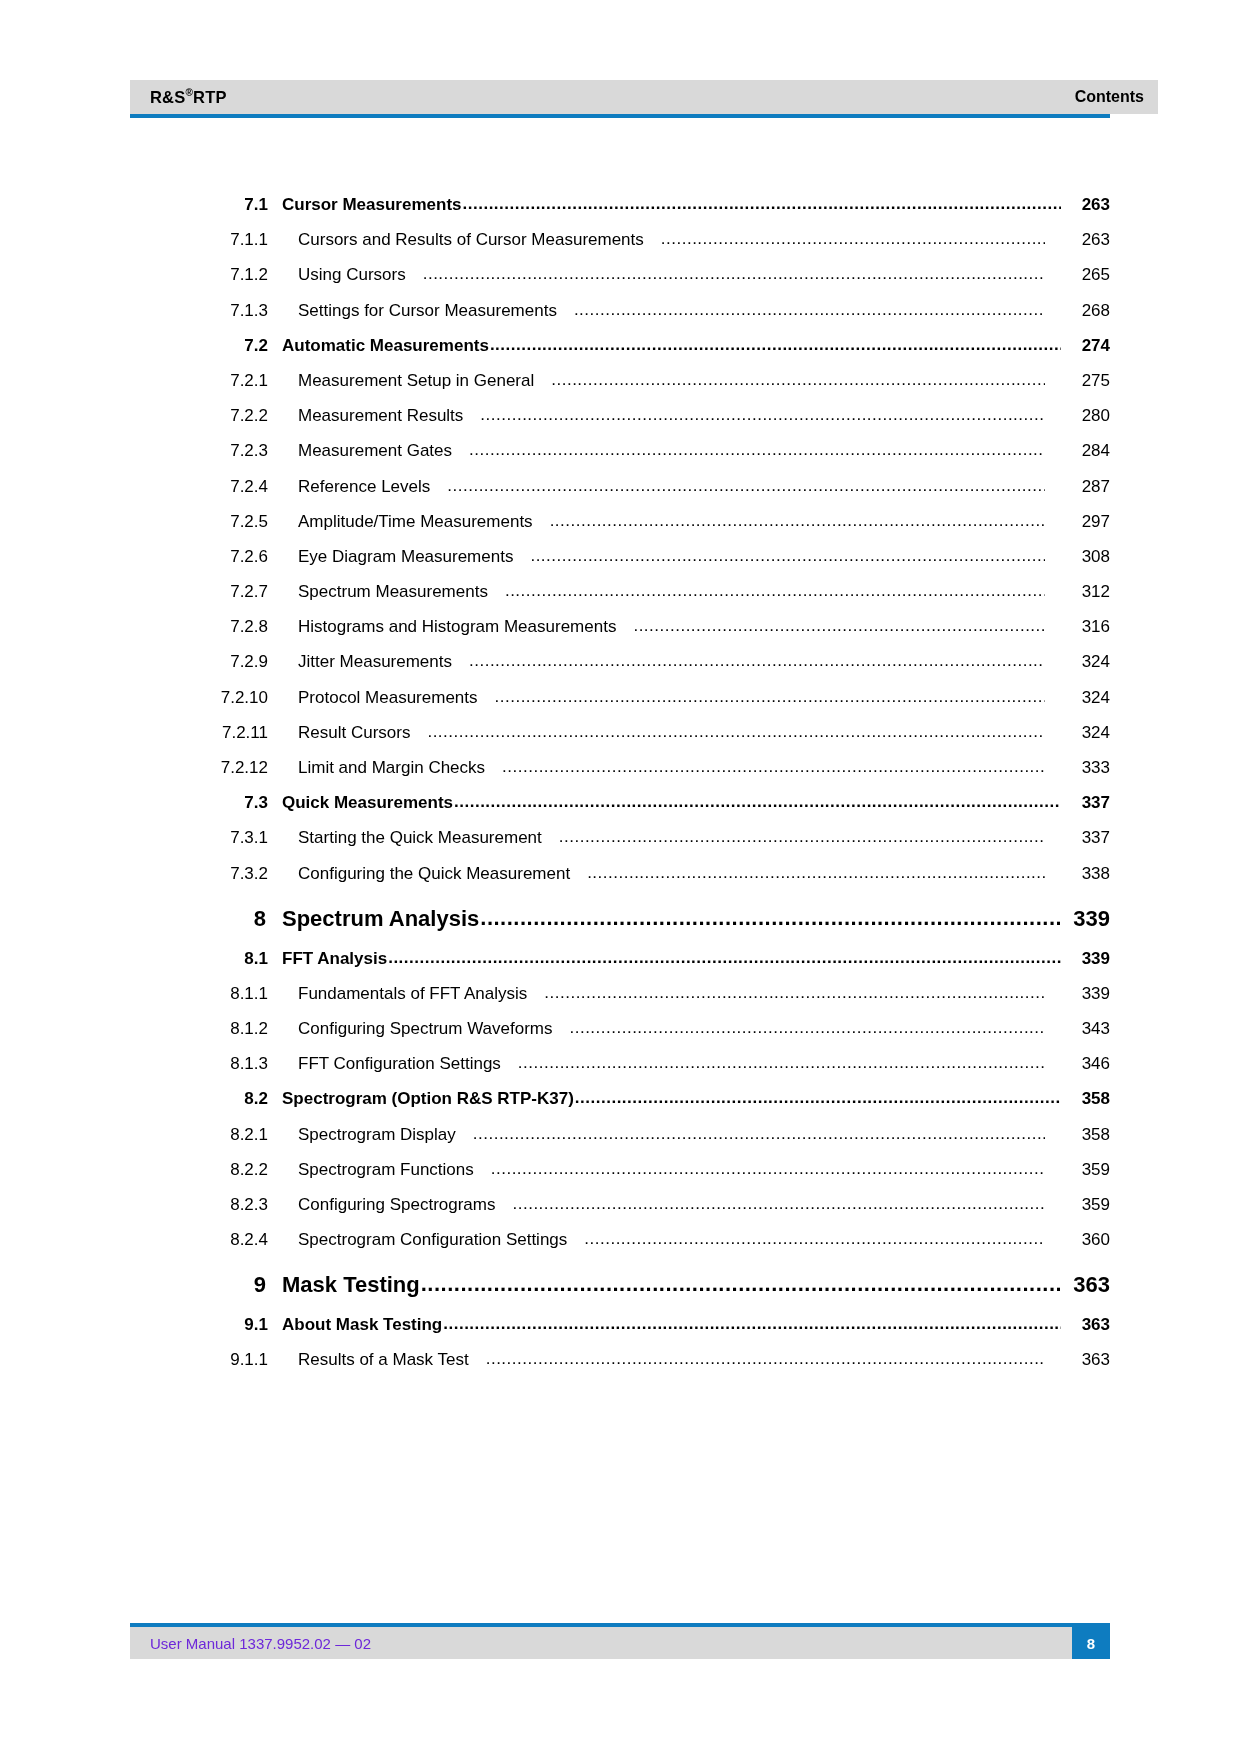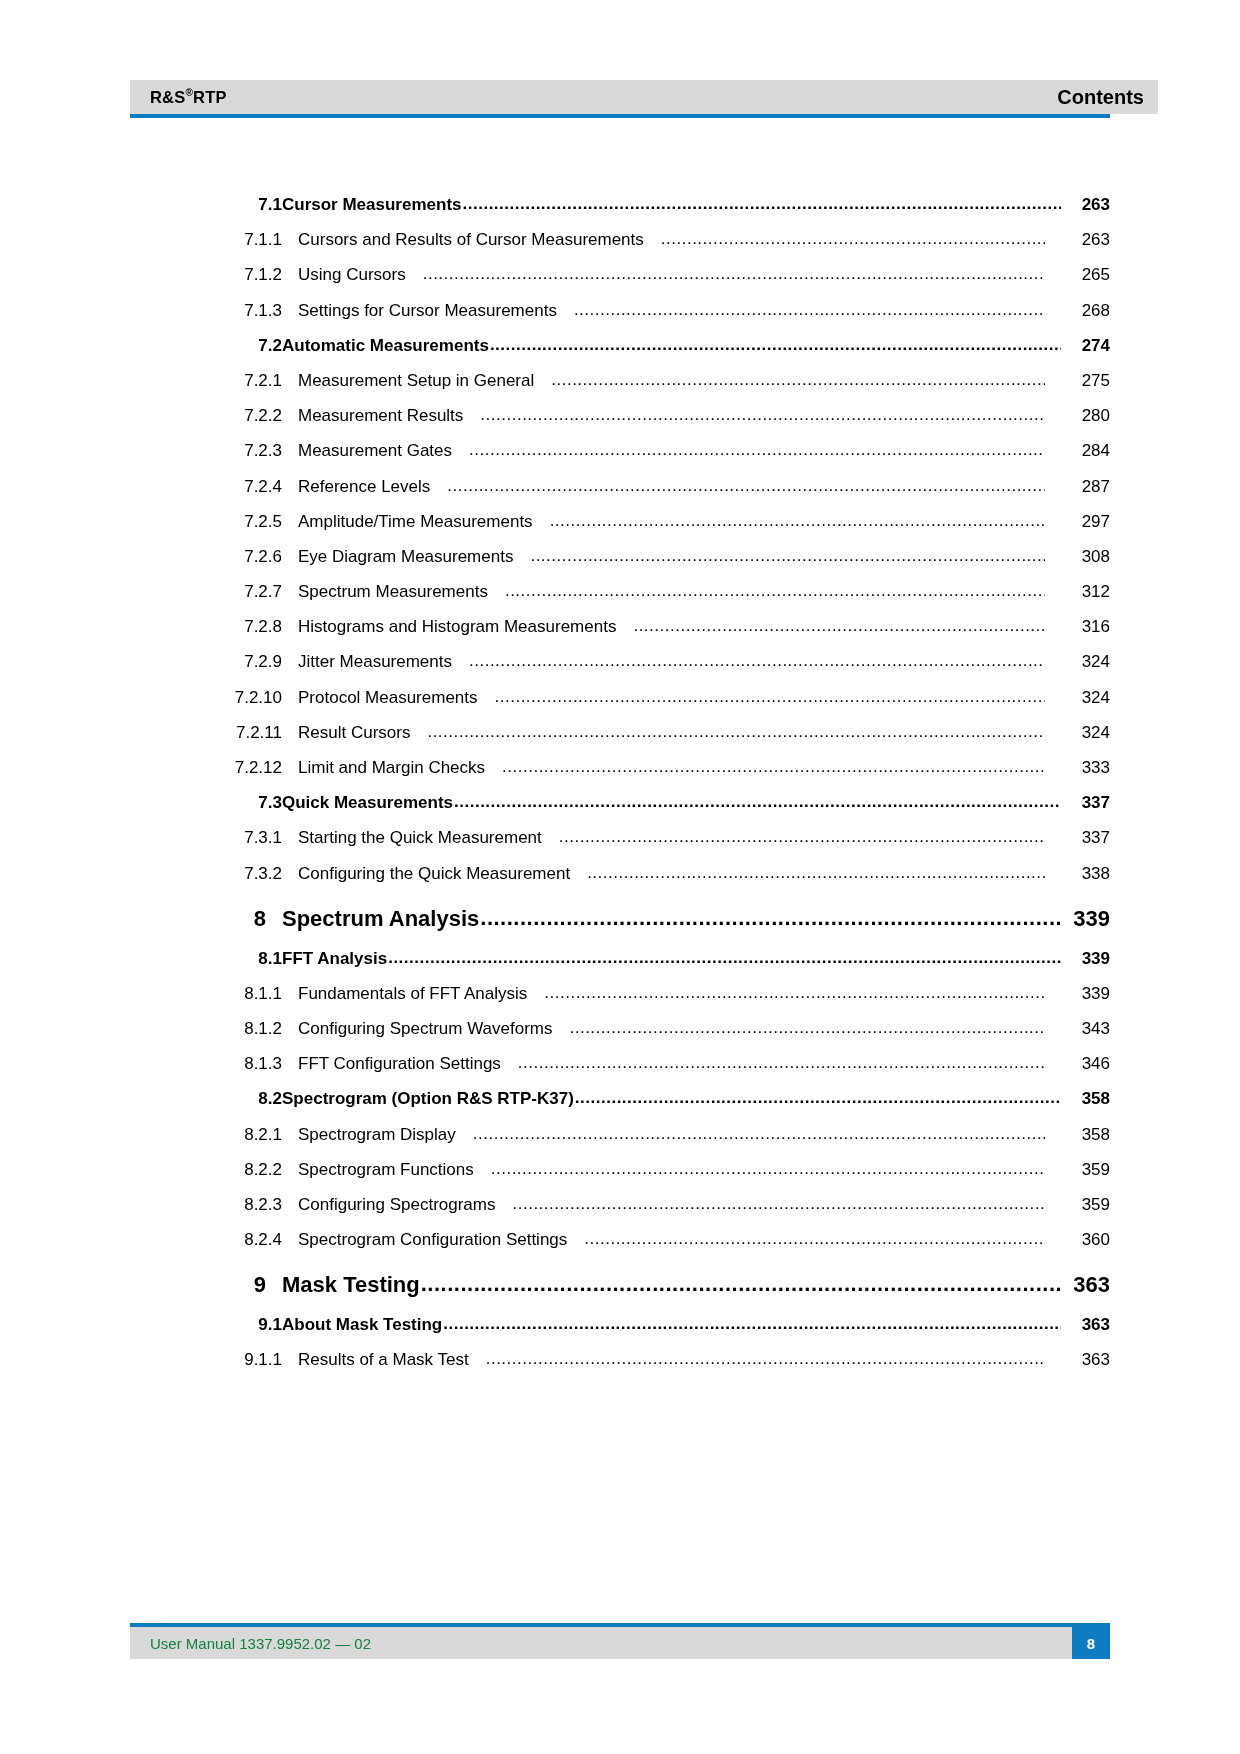--- a/index.html
+++ b/index.html
@@ -38,21 +38,21 @@
   .header-left {
     font-size: 16.5px;
     font-weight: bold;
     letter-spacing: 0.2px;
   }
   .header-left sup {
     font-size: 10px;
     vertical-align: super;
   }
   .header-right {
-    font-size: 20px;
+    font-size: 16px;
     font-weight: bold;
   }
   .header-rule {
     position: absolute;
     left: 130px;
     top: 114px;
     width: 980px;
     height: 4px;
     background: #0e7cc0;
   }
@@ -69,20 +69,21 @@
     align-items: baseline;
     font-size: 17px;
     line-height: 1.0;
     margin-bottom: 18.2px;
     white-space: nowrap;
   }
   .num {
     width: 152px;
     text-align: right;
     flex: 0 0 152px;
+    padding-right: 14px;
     box-sizing: border-box;
   }
   .title {
     flex: 0 0 auto;
   }
   .leader {
     flex: 1 1 auto;
     overflow: hidden;
     white-space: nowrap;
     margin: 0 1px;
@@ -123,21 +124,21 @@
   .footer-rule {
     position: absolute;
     left: 130px;
     top: 1623px;
     width: 980px;
     height: 4px;
     background: #0e7cc0;
   }
   .footer-text {
     font-size: 15px;
-    color: #15803d;
+    color: #6d28d9;
     padding-left: 20px;
     flex: 1 1 auto;
   }
   .footer-page {
     width: 38px;
     height: 32px;
     background: #0e7cc0;
     color: #ffffff;
     font-size: 15px;
     font-weight: bold;

